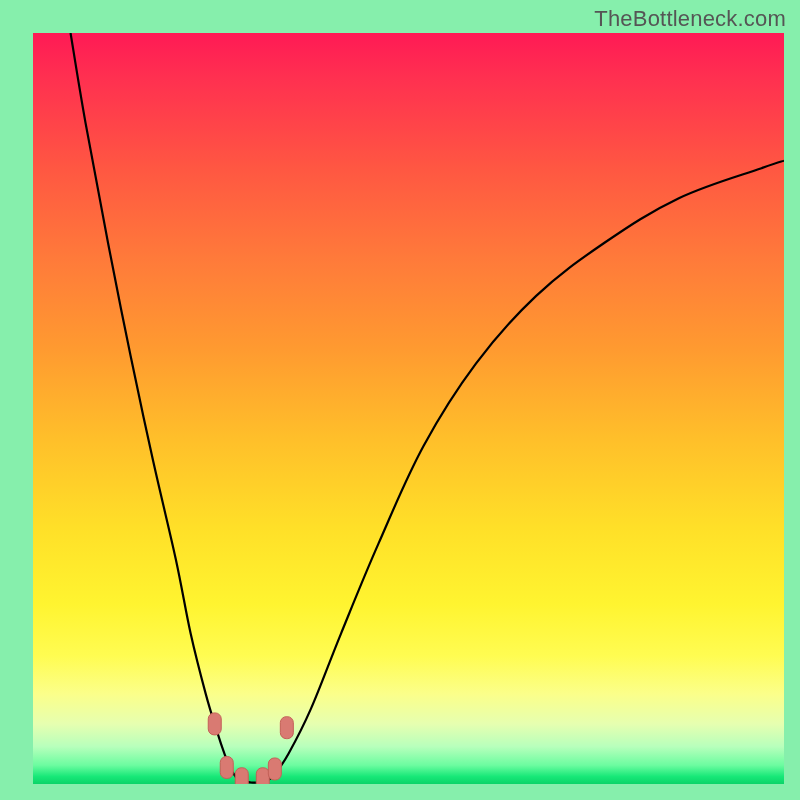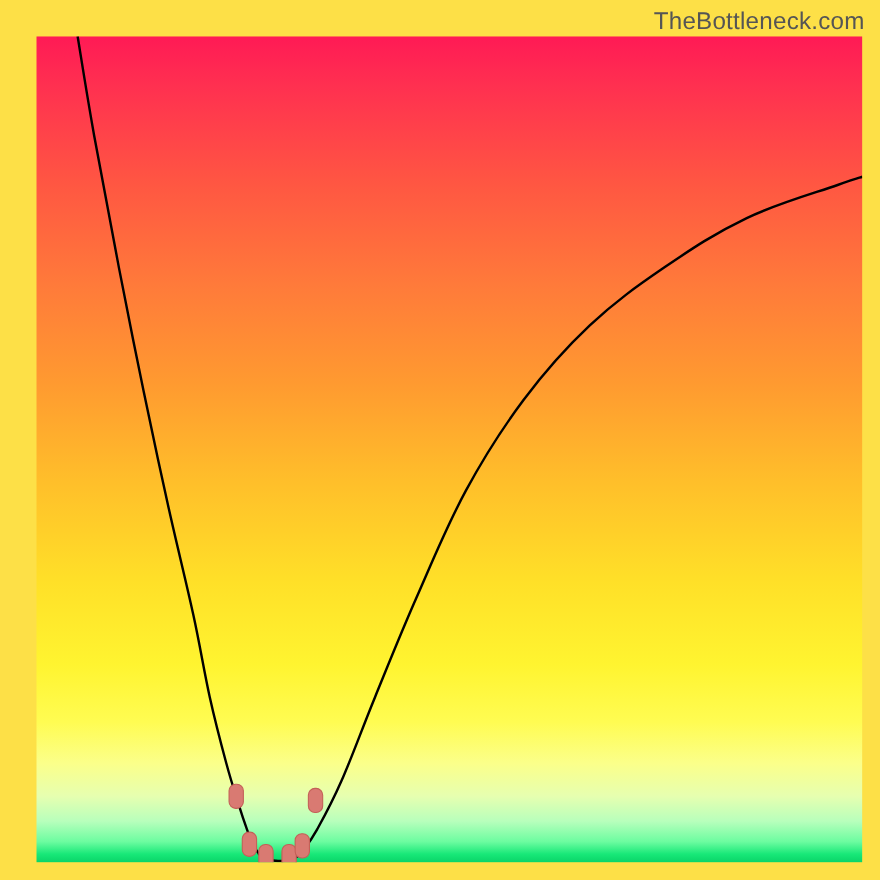--- a/index.html
+++ b/index.html
@@ -1,21 +1,21 @@
 <!DOCTYPE html>
 <html><head>
 <meta charset="utf-8">
 <style>
   * { margin: 0; padding: 0; box-sizing: border-box; }
   html, body { width: 800px; height: 800px; overflow: hidden; background: #000; }
   .frame {
     position: relative;
     width: 800px;
     height: 800px;
-    background: #fde047;
+    background: #86efac;
   }
   .watermark {
     position: absolute;
     top: 6px;
     right: 14px;
     font-family: Arial, Helvetica, sans-serif;
     font-size: 22px;
     color: #555;
     letter-spacing: 0.2px;
     z-index: 10;

